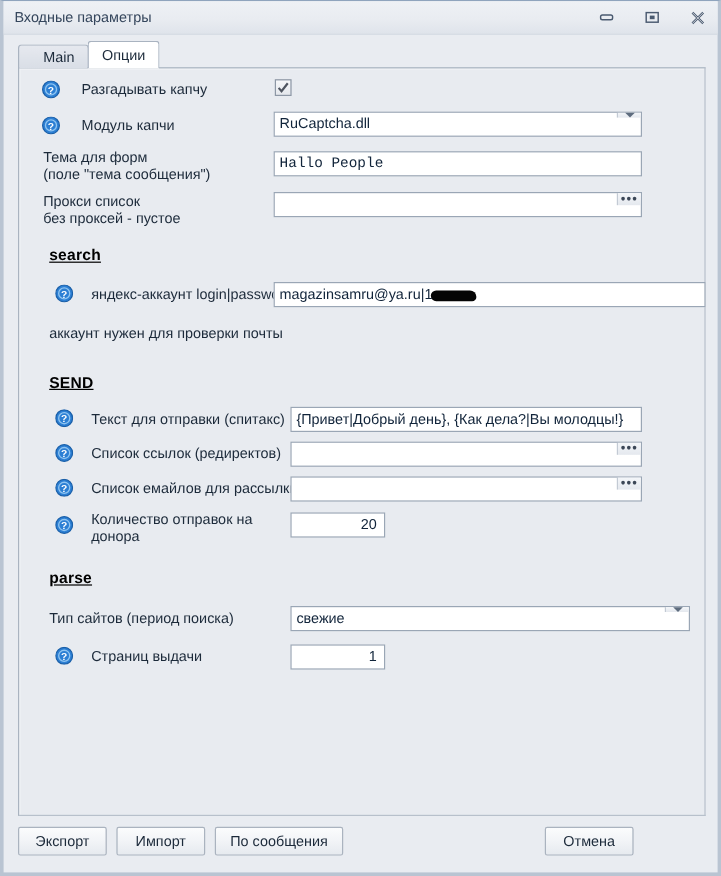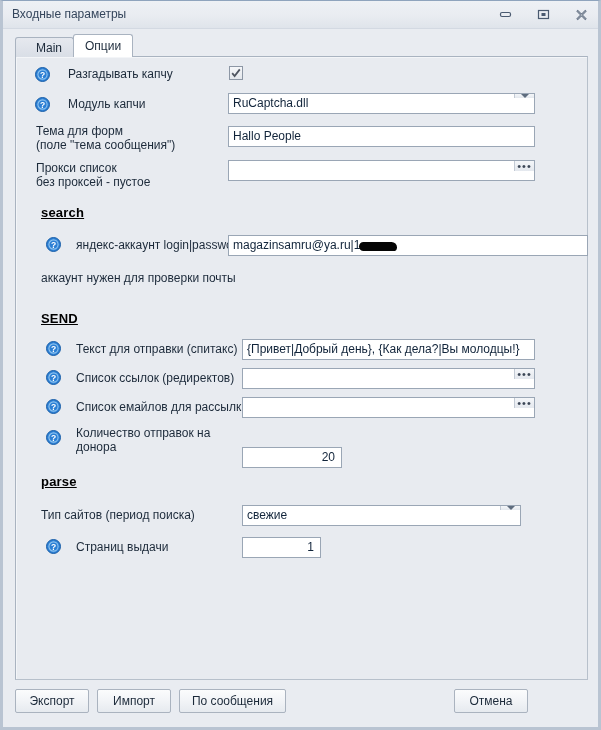--- a/index.html
+++ b/index.html
@@ -324,21 +324,21 @@
           <div class="val">RuCaptcha.dll</div>
           <div class="arrow">
               <i></i>
             </div>
         </div>
       </div>
 
       <div class="row" style="top:0;">
         <div class="lbl" style="left:20px; top:67px;">Тема для форм
 (поле "тема сообщения")</div>
-        <div class="field" style="left:212px; top:69px; width:307px;">Hallo People</div>
+        <div class="field" style="left:212px; top:69px; width:307px;font-family:Liberation Mono, monospace;">Hallo People</div>
       </div>
 
       <div class="row" style="top:0;">
         <div class="lbl" style="left:20px; top:104px;">Прокси список
 без проксей - пустое</div>
         <div class="combo" style="left:212px; top:103px; width:307px;">
           <div class="val"></div>
           <div class="dots">•••</div>
         </div>
       </div>
@@ -406,28 +406,28 @@
       <div class="row" style="top:0;">
         <div class="qicon" style="left:30px; top:373px;">
           <svg width="15" height="15" viewBox="0 0 15 15">
             <circle cx="7.5" cy="7.5" r="7" fill="#2c7fd4" stroke="#1a5fa8" stroke-width="1"></circle>
             <circle cx="7.5" cy="7.5" r="4.6" fill="none" stroke="#8fc4f0" stroke-width="1.1"></circle>
             <text x="7.5" y="11" font-family="Liberation Sans, sans-serif" font-size="8.5" font-weight="bold" fill="#ffffff" text-anchor="middle">?</text>
           </svg>
         </div>
         <div class="lbl" style="left:60px; top:369px;">Количество отправок на
 донора</div>
-        <div class="field num" style="left:226px; top:370px; width:100px;margin-top:20px;">20</div>
+        <div class="field num" style="left:226px; top:370px; width:79px;">20</div>
       </div>
 
       <div class="section" style="left:25px; top:417px;">parse</div>
 
       <div class="row" style="top:0;">
         <div class="lbl" style="left:25px; top:451px;">Тип сайтов (период поиска)</div>
-        <div class="combo" style="left:226px; top:448px; width:279px;">
+        <div class="combo" style="left:226px; top:448px; width:333px;">
           <div class="val">свежие</div>
           <div class="arrow">
               <i></i>
             </div>
         </div>
       </div>
 
       <div class="row" style="top:0;">
         <div class="qicon" style="left:30px; top:482px;">
           <svg width="15" height="15" viewBox="0 0 15 15">

